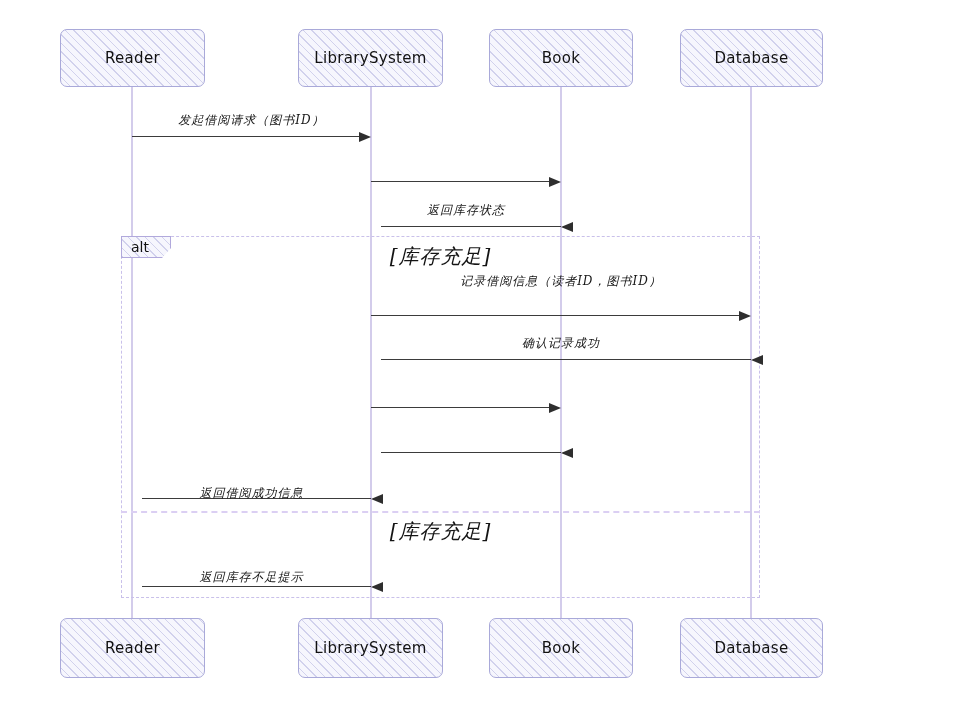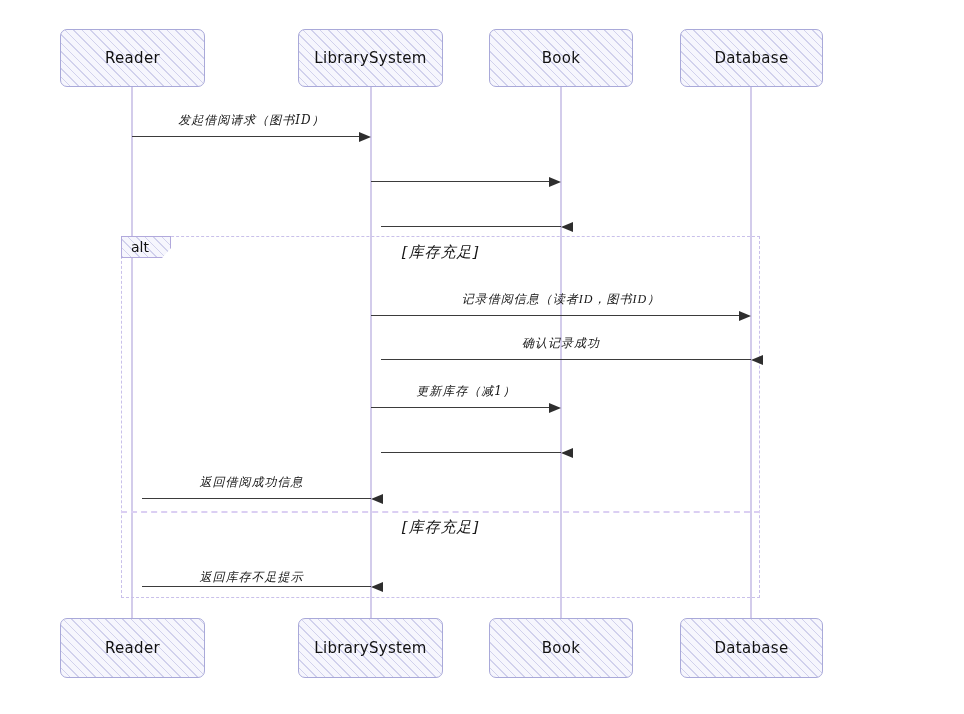--- a/index.html
+++ b/index.html
@@ -65,21 +65,21 @@
     clip-path:polygon(0 0,100% 0,100% 55%,82% 100%,0 100%);
     display:flex;align-items:center;
     padding-left:9px;
     font-size:14px;color:#111;
     z-index:5;
   }
   .alt-condition{
     position:absolute;width:300px;text-align:center;
     font-family:"DejaVu Serif","Liberation Serif",serif;
     font-style:italic;
-    font-size:15px;color:#141414;letter-spacing:1px;
+    font-size:20px;color:#141414;letter-spacing:1px;
     z-index:3;white-space:nowrap;
   }
   .alt-divider{
     position:absolute;height:0;
     border-top:2px dashed #dbcff3;
     z-index:2;
   }
 </style>
 </head>
 <body>
@@ -94,34 +94,34 @@
     <div class="alt-divider" style="left: 121px; top: 511px; width: 639px;"></div>
     <div class="alt-condition" style="left: 290.5px; top: 243px;">[库存充足]</div>
     <div class="alt-condition" style="left: 290.5px; top: 518px;">[库存充足]</div>
     <div class="msg-line" style="left: 132px; top: 136px; width: 229px; margin-left: 0px;"></div>
     <div class="arrowhead right" style="left: 359px; top: 132px;"></div>
     <div class="msg-label" style="left: 41.5px; top: 112px;">发起借阅请求（图书ID）</div>
     <div class="msg-line" style="left: 371px; top: 181px; width: 180px; margin-left: 0px;"></div>
     <div class="arrowhead right" style="left: 549px; top: 177px;"></div>
     <div class="msg-line" style="left: 371px; top: 226px; width: 180px; margin-left: 10px;"></div>
     <div class="arrowhead left" style="left: 561px; top: 222px;"></div>
+    <div class="msg-label" style="left: 256px; top: 202px;">返回库存状态</div>
     <div class="msg-line" style="left: 371px; top: 315px; width: 370px; margin-left: 0px;"></div>
     <div class="arrowhead right" style="left: 739px; top: 311px;"></div>
-    <div class="msg-label" style="left: 351px; top: 291px; font-family: Liberation Serif, serif;">记录借阅信息（读者ID，图书ID）</div>
+    <div class="msg-label" style="left: 351px; top: 273px;">记录借阅信息（读者ID，图书ID）</div>
     <div class="msg-line" style="left: 371px; top: 359px; width: 370px; margin-left: 10px;"></div>
     <div class="arrowhead left" style="left: 751px; top: 355px;"></div>
     <div class="msg-label" style="left: 351px; top: 335px;">确认记录成功</div>
     <div class="msg-line" style="left: 371px; top: 407px; width: 180px; margin-left: 0px;"></div>
     <div class="arrowhead right" style="left: 549px; top: 403px;"></div>
-    <div class="msg-label" style="left: 256px; top: 383px;">更新库存（减1）</div>
     <div class="msg-line" style="left: 371px; top: 452px; width: 180px; margin-left: 10px;"></div>
     <div class="arrowhead left" style="left: 561px; top: 448px;"></div>
     <div class="msg-line" style="left: 132px; top: 498px; width: 229px; margin-left: 10px;"></div>
     <div class="arrowhead left" style="left: 371px; top: 494px;"></div>
-    <div class="msg-label" style="left: 41.5px; top: 474px;">返回借阅成功信息</div>
+    <div class="msg-label" style="left: 41.5px; top: 485px;">返回借阅成功信息</div>
     <div class="msg-line" style="left: 132px; top: 586px; width: 229px; margin-left: 10px;"></div>
     <div class="arrowhead left" style="left: 371px; top: 582px;"></div>
     <div class="msg-label" style="left: 41.5px; top: 562px; margin-top: 7px;">返回库存不足提示</div>
     <div class="participant-box" style="left: 60px; top: 29px; width: 145px; height: 58px;">
       <span class="participant-label">Reader</span>
     </div>
     <div class="participant-box" style="left: 60px; top: 618px; width: 145px; height: 60px;">
       <span class="participant-label">Reader</span>
     </div>
     <div class="participant-box" style="left: 298px; top: 29px; width: 145px; height: 58px;">

